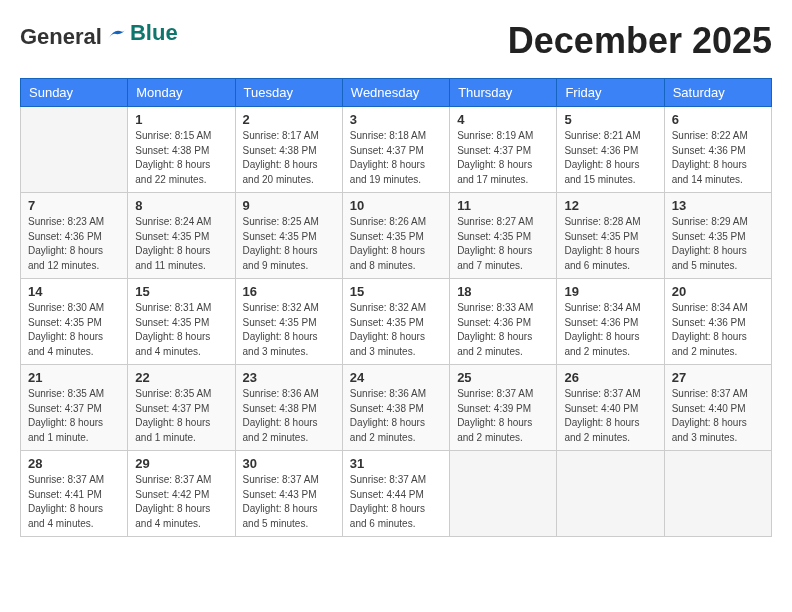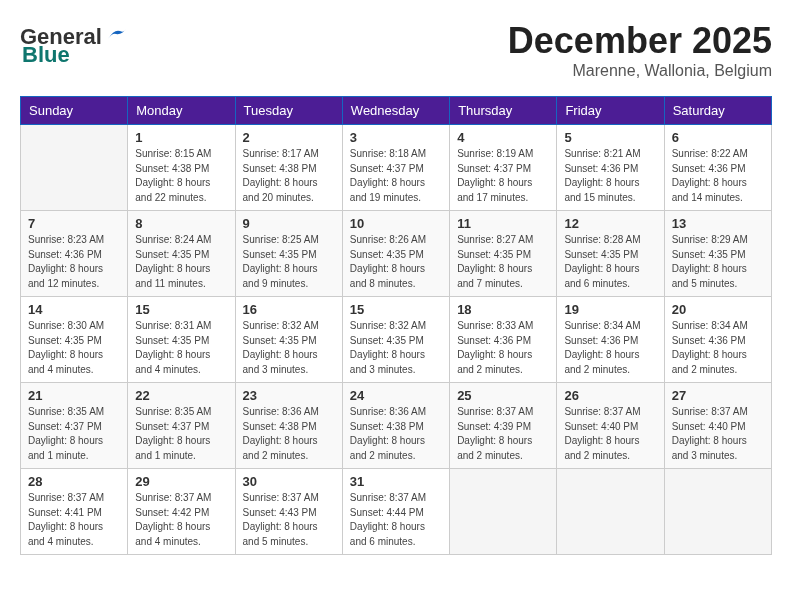--- a/index.html
+++ b/index.html
@@ -11,21 +11,21 @@
       padding: 20px;
     }
     .header-area {
       display: flex;
       justify-content: space-between;
       align-items: flex-start;
       margin-bottom: 16px;
     }
     .logo {
       display: flex;
-      flex-direction: column;
+      flex-direction: row;
       align-items: flex-start;
       margin-top: 6px;
     }
     .logo-text {
       font-size: 22px;
       font-weight: bold;
       line-height: 1;
     }
     .logo-general { color: #333; }
     .logo-blue { color: #0f766e; }
@@ -41,21 +41,21 @@
     .location {
       font-size: 16px;
       color: #555;
     }
     .calendar {
       width: 100%;
       border-collapse: collapse;
       font-size: 11px;
     }
     .calendar th {
-      background: #4c1d95;
+      background: #3b82f6;
       color: #fff;
       text-align: left;
       padding: 6px 8px;
       font-size: 13px;
       font-weight: normal;
       border: 1px solid #1565c0;
     }
     .calendar td {
       vertical-align: top;
       border: 1px solid #ccc;
@@ -91,21 +91,20 @@
     <div style="display:flex;align-items:center;gap:2px;">
       <span class="logo-text logo-general">General</span>
       <svg width="22" height="16" viewBox="0 0 22 16" style="margin-left:2px;margin-top:-4px;">
         <path d="M2 12 Q8 2 14 4 Q18 6 20 2 Q16 8 10 7 Q6 6 2 12Z" fill="#1565c0"></path>
       </svg>
     </div>
     <span class="logo-text logo-blue" style="margin-top:-4px;margin-left:2px;">Blue</span>
   </div>
   <div class="title-area">
     <div class="month-title">December 2025</div>
-    <div class="location">Marenne, Wallonia, Belgium</div>
   </div>
 </div>
 
 <table class="calendar">
   <thead>
     <tr>
     <th>Sunday</th>
         <th>Monday</th>
         <th>Tuesday</th>
         <th>Wednesday</th>

